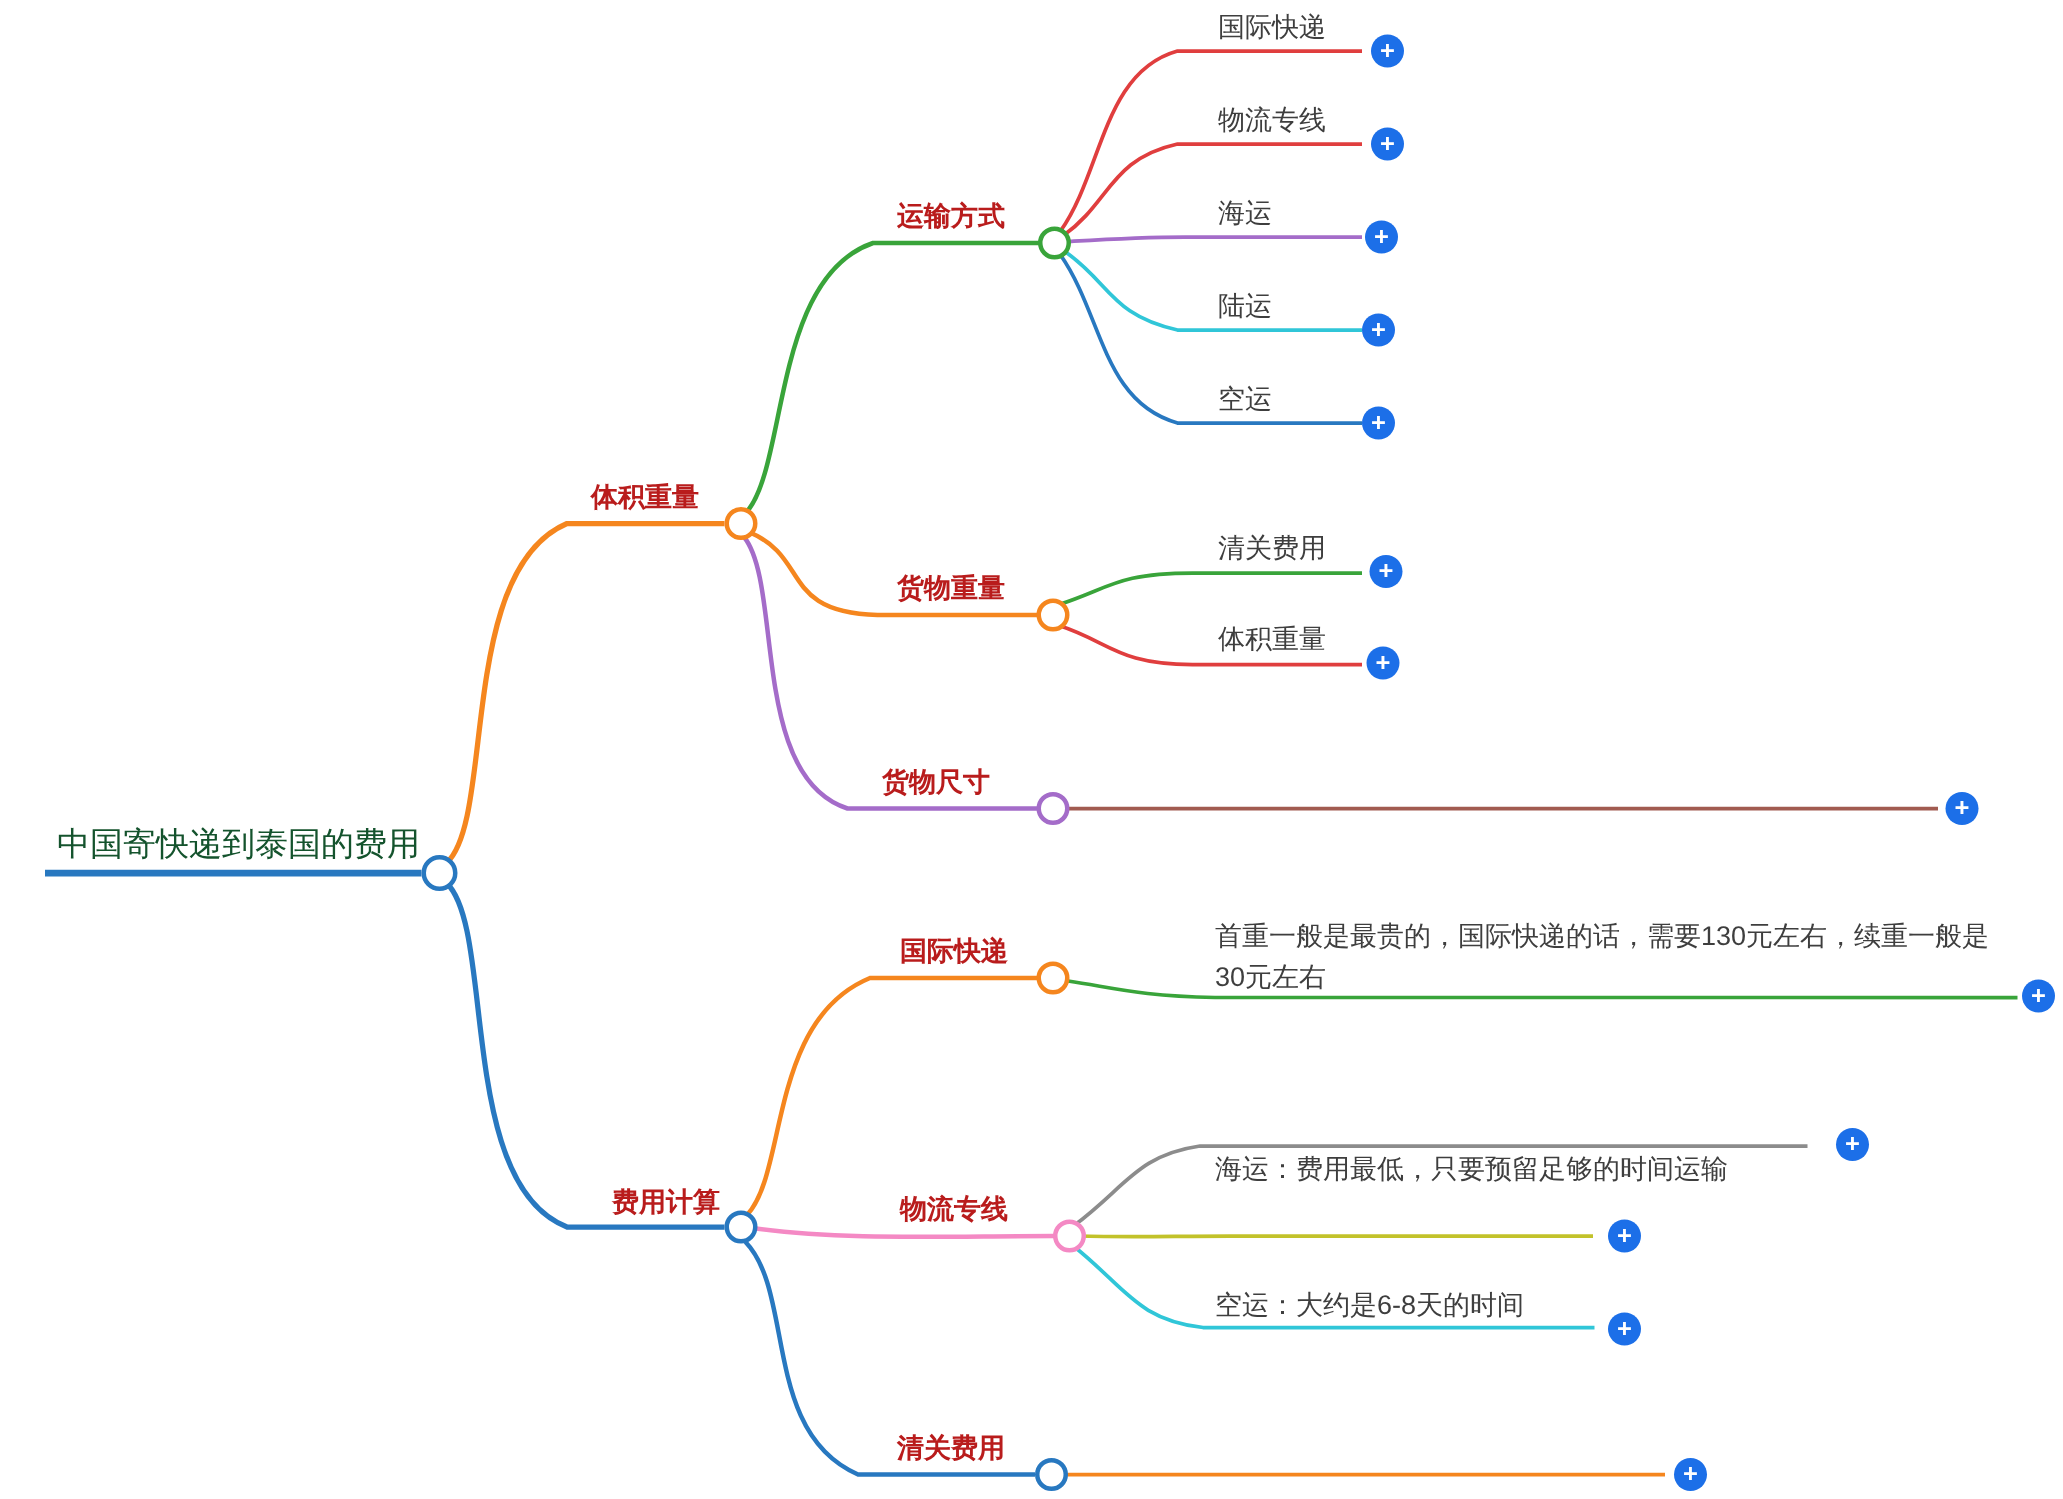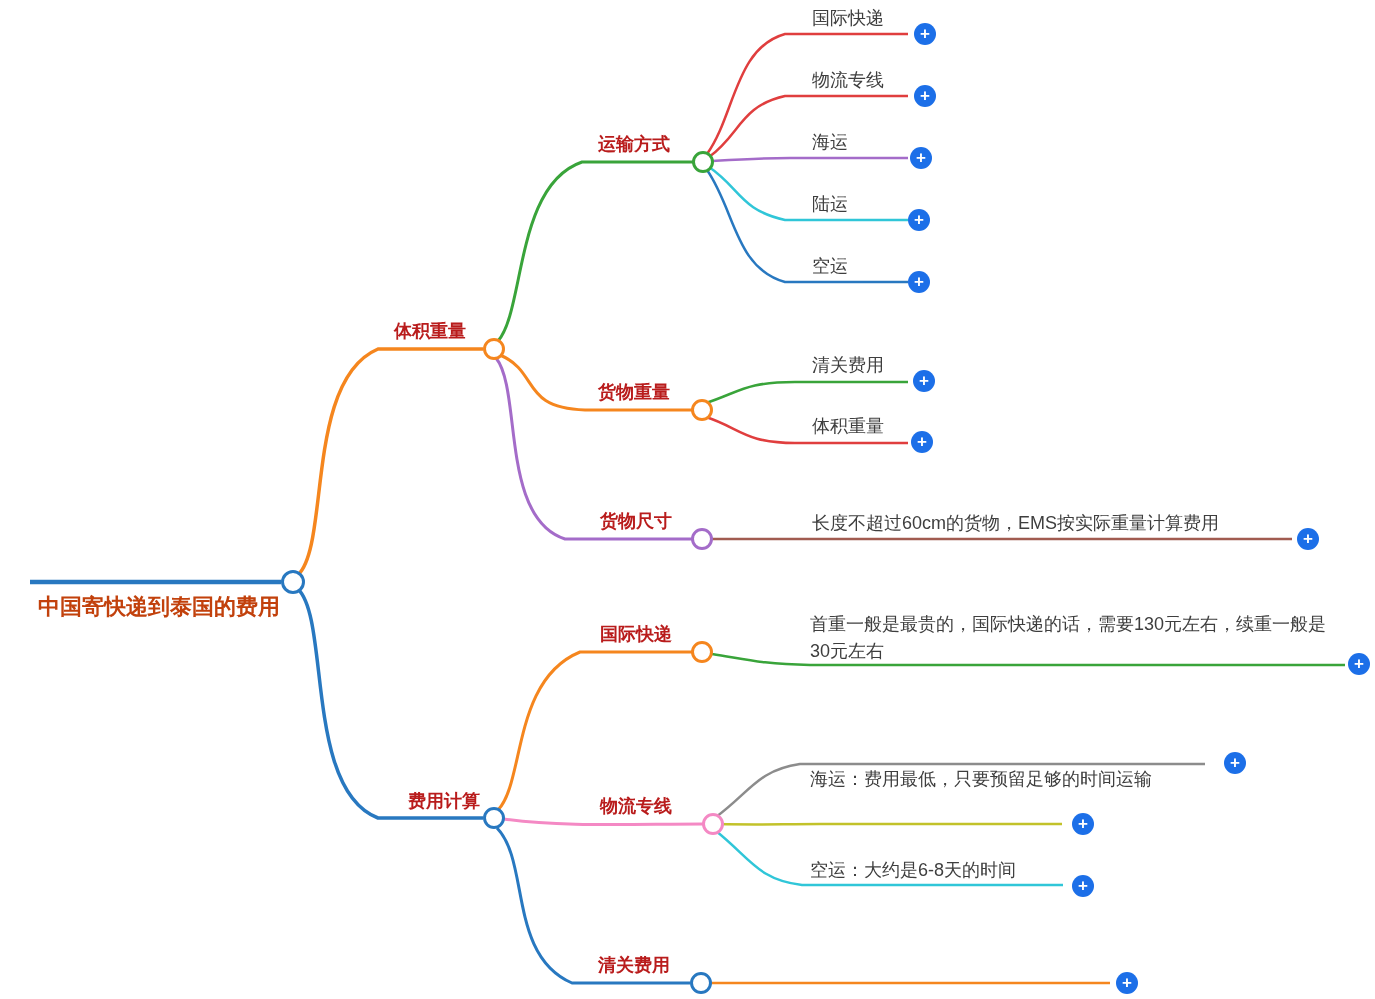--- a/index.html
+++ b/index.html
@@ -3,21 +3,21 @@
 <meta charset="utf-8">
 <style>
   html,body{margin:0;padding:0;background:#ffffff;}
   #canvas{
     position:relative;width:1375px;height:999px;background:#ffffff;overflow:hidden;
     font-family:"Liberation Sans",sans-serif;
   }
   #edges{position:absolute;left:0;top:0;width:1375px;height:999px;}
   .lbl{position:absolute;white-space:nowrap;color:#3e3e3e;font-size:18px;line-height:26px;}
   .branch{font-weight:bold;color:#b91c1c;}
-  .root-lbl{font-size:22px;font-weight:bold;color:#c2410c;margin-top:44px;}
+  .root-lbl{font-size:22px;font-weight:normal;color:#14532d;}
   .wrap{white-space:normal;word-break:break-all;line-height:27px;}
   .plus{
     position:absolute;width:22px;height:22px;border-radius:50%;
     background:#1c6fe8;color:#ffffff;font-size:17px;line-height:21px;
     text-align:center;font-weight:bold;cursor:pointer;user-select:none;
   }
 </style>
 </head>
 <body>
 
@@ -68,35 +68,34 @@
     <circle cx="701" cy="983" r="9.5" fill="#ffffff" stroke="#2878c0" stroke-width="3"></circle>
   </svg>
 
   <div class="lbl root-lbl" style="left:38px;top:550px;">中国寄快递到泰国的费用</div>
 
   <div class="lbl branch" style="left:394px;top:318px;">体积重量</div>
   <div class="lbl branch" style="left:408px;top:788px;">费用计算</div>
 
   <div class="lbl branch" style="left:598px;top:131px;">运输方式</div>
   <div class="lbl branch" style="left:598px;top:379px;">货物重量</div>
-  <div class="lbl branch" style="left:600px;top:508px;text-align:right;">货物尺寸</div>
+  <div class="lbl branch" style="left:588px;top:508px;text-align:right;">货物尺寸</div>
   <div class="lbl branch" style="left:600px;top:621px;">国际快递</div>
   <div class="lbl branch" style="left:600px;top:793px;">物流专线</div>
   <div class="lbl branch" style="left:598px;top:952px;">清关费用</div>
 
   <div class="lbl" style="left:812px;top:5px;">国际快递</div>
   <div class="lbl" style="left:812px;top:67px;">物流专线</div>
   <div class="lbl" style="left:812px;top:129px;">海运</div>
   <div class="lbl" style="left:812px;top:191px;">陆运</div>
   <div class="lbl" style="left:812px;top:253px;">空运</div>
 
   <div class="lbl" style="left:812px;top:352px;">清关费用</div>
   <div class="lbl" style="left:812px;top:413px;">体积重量</div>
 
-  <div class="lbl" style="left:812px;top:510px;">长度不超过60cm的货物，EMS按实际重量计算费用</div>
 
   <div class="lbl wrap" style="left:810px;top:611px;width:524px;">首重一般是最贵的，国际快递的话，需要130元左右，续重一般是30元左右</div>
 
   <div class="lbl" style="left:810px;top:735px;margin-top:31px;">海运：费用最低，只要预留足够的时间运输</div>
   <div class="lbl" style="left:810px;top:857px;">空运：大约是6-8天的时间</div>
 
 
   <div class="plus" style="left:914px;top:23px;">+</div>
   <div class="plus" style="left:914px;top:85px;">+</div>
   <div class="plus" style="left:910px;top:147px;">+</div>

